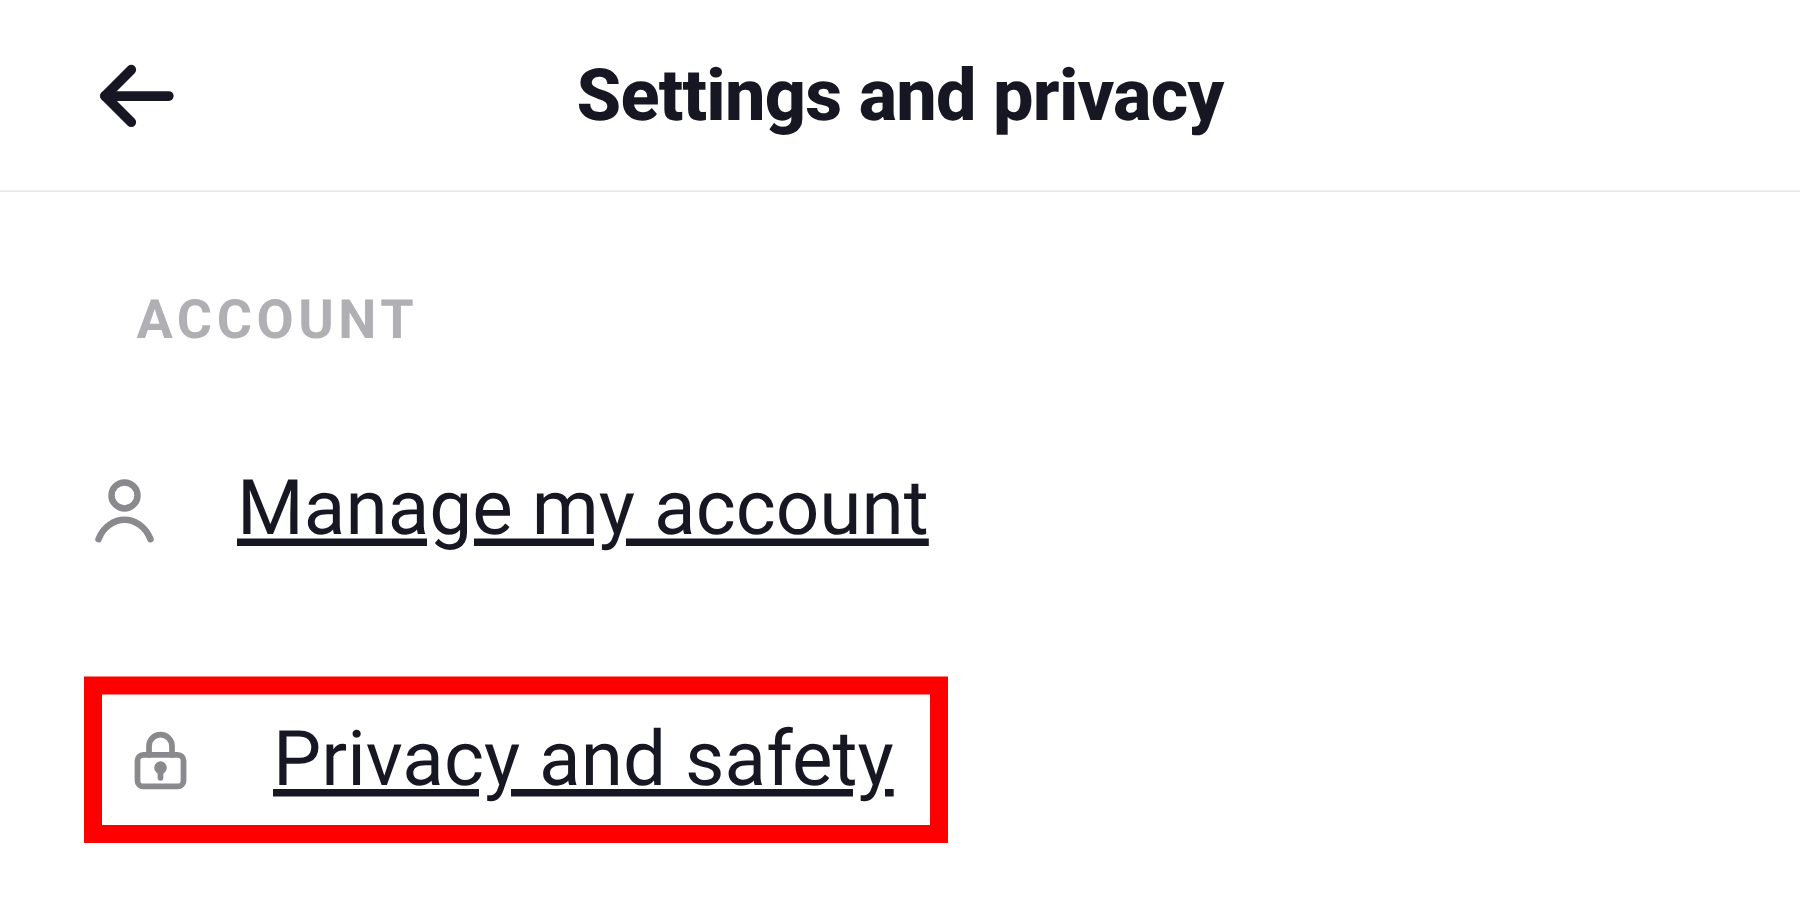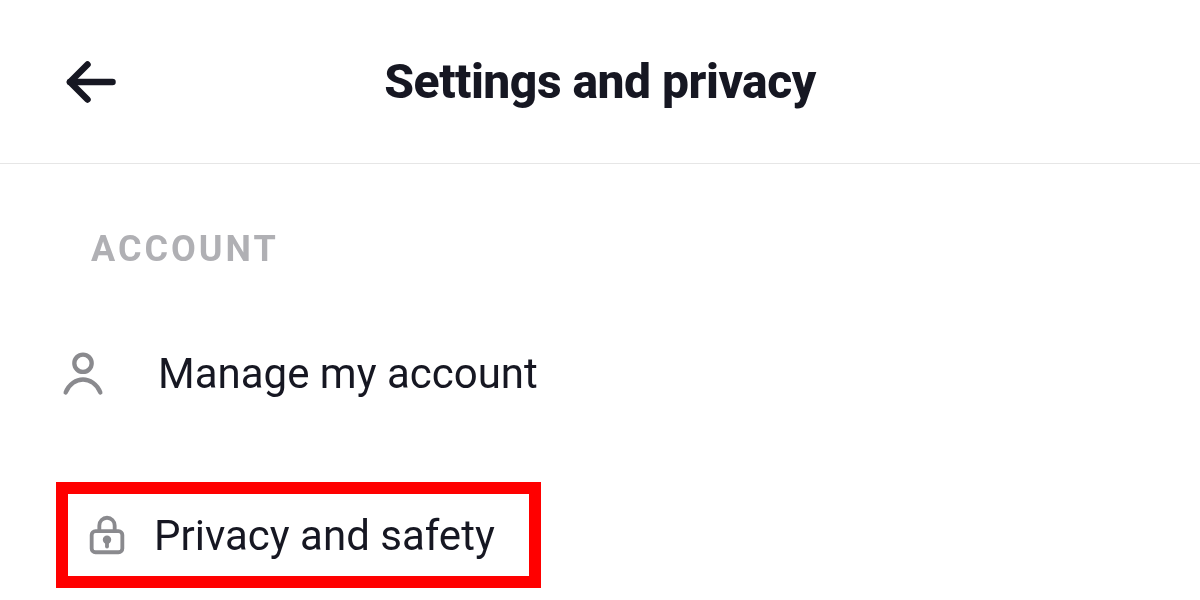--- a/index.html
+++ b/index.html
@@ -11,21 +11,21 @@
       width: 1200px;
       height: 600px;
       background: #ffffff;
       font-family: -apple-system, BlinkMacSystemFont, "Segoe UI", Roboto, Helvetica, Arial, sans-serif;
       color: #161722;
       overflow: hidden;
     }
     .header {
       display: flex;
       align-items: center;
-      height: 164px;
+      height: 128px;
       border-bottom: 1px solid #e6e6e6;
       padding: 0 48px;
       position: relative;
     }
     .back-button {
       position: absolute;
       left: 60px;
       top: 50%;
       transform: translateY(-50%);
       display: flex;
@@ -61,31 +61,32 @@
     }
     .list-item .icon-slot {
       width: 54px;
       height: 54px;
       display: flex;
       align-items: center;
       justify-content: center;
       flex-shrink: 0;
     }
     .list-item-label {
-      font-size: 42px;
+      font-size: 51px;
       font-weight: 400;
       color: #161722;
+      text-decoration: underline;
     }
     .highlight-box {
       border: 12px solid #ff0000;
-      padding: 14px 14px 14px 6px;
+      padding: 14px 4px 14px 6px;
       margin-top: 70px;
       display: inline-flex;
       align-items: center;
-      gap: 20px;
+      gap: 48px;
     }
     .highlight-box .icon-slot {
       width: 54px;
       height: 54px;
       display: flex;
       align-items: center;
       justify-content: center;
       flex-shrink: 0;
       margin-left: 6px;
     }

